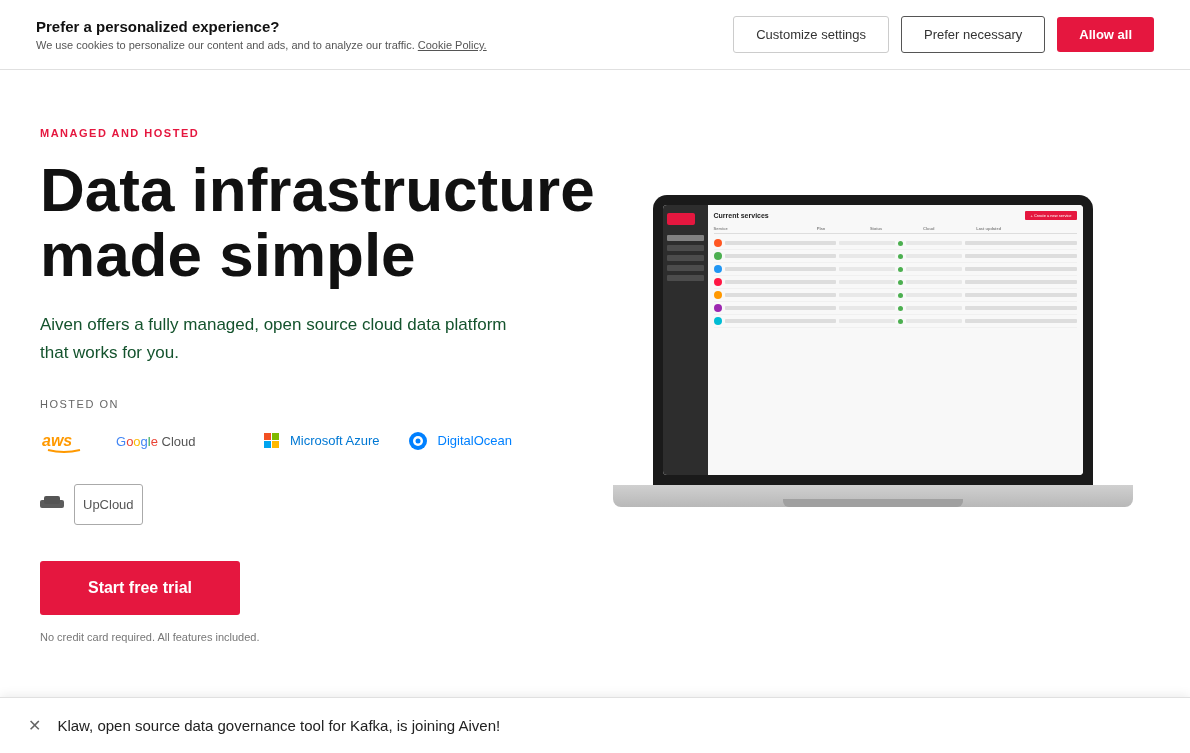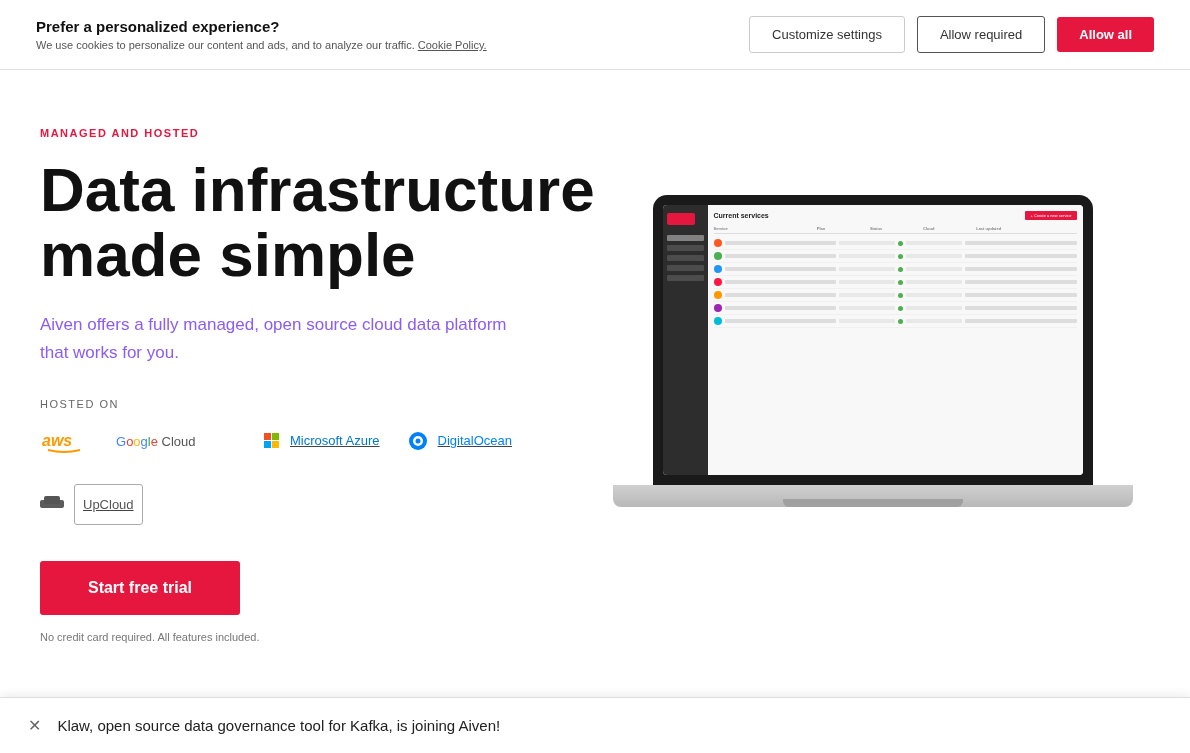--- a/index.html
+++ b/index.html
@@ -75,21 +75,21 @@
     .hero-headline {
       font-size: 62px;
       font-weight: 800;
       color: #111;
       line-height: 1.05;
       margin-bottom: 24px;
     }
 
     .hero-subtext {
       font-size: 17px;
-      color: #8b5cf6;
+      color: #14532d;
       line-height: 1.6;
       max-width: 480px;
       margin-bottom: 32px;
     }
 
     .hosted-on-label {
       font-size: 11px;
       font-weight: 400;
       color: #666;
       letter-spacing: 1.5px;
@@ -105,21 +105,20 @@
       flex-wrap: wrap;
     }
 
     .cloud-logo {
       display: flex;
       align-items: center;
       gap: 6px;
       font-size: 13px;
       color: #444;
       font-weight: 500;
-      text-decoration: underline;
     }
 
     .cta-buttons { display: flex; gap: 1px; margin-bottom: 16px; align-items: center; }
 
     .btn-start-trial {
       background: #e5173f;
       color: #fff;
       border: none;
       padding: 18px 40px;
       font-size: 16px;
@@ -320,21 +319,21 @@
 <div class="cookie-banner">
   <div class="cookie-text-block">
     <div class="cookie-title">Prefer a personalized experience?</div>
     <div class="cookie-desc">
       <span>We use cookies to personalize our content and ads, and to analyze our traffic.</span>
       <a href="#">Cookie Policy.</a>
     </div>
   </div>
   <div class="cookie-buttons">
     <button class="btn-customize">Customize settings</button>
-    <button class="btn-allow-necessary">Allow required</button>
+    <button class="btn-allow-necessary">Prefer necessary</button>
     <button class="btn-allow-all">Allow all</button>
   </div>
 </div>
 
 <section class="hero">
   <div class="hero-left">
     <div class="managed-label">MANAGED AND HOSTED</div>
     <h1 class="hero-headline">
       <span>Data infrastructure</span><br>
       <span>made simple</span>

